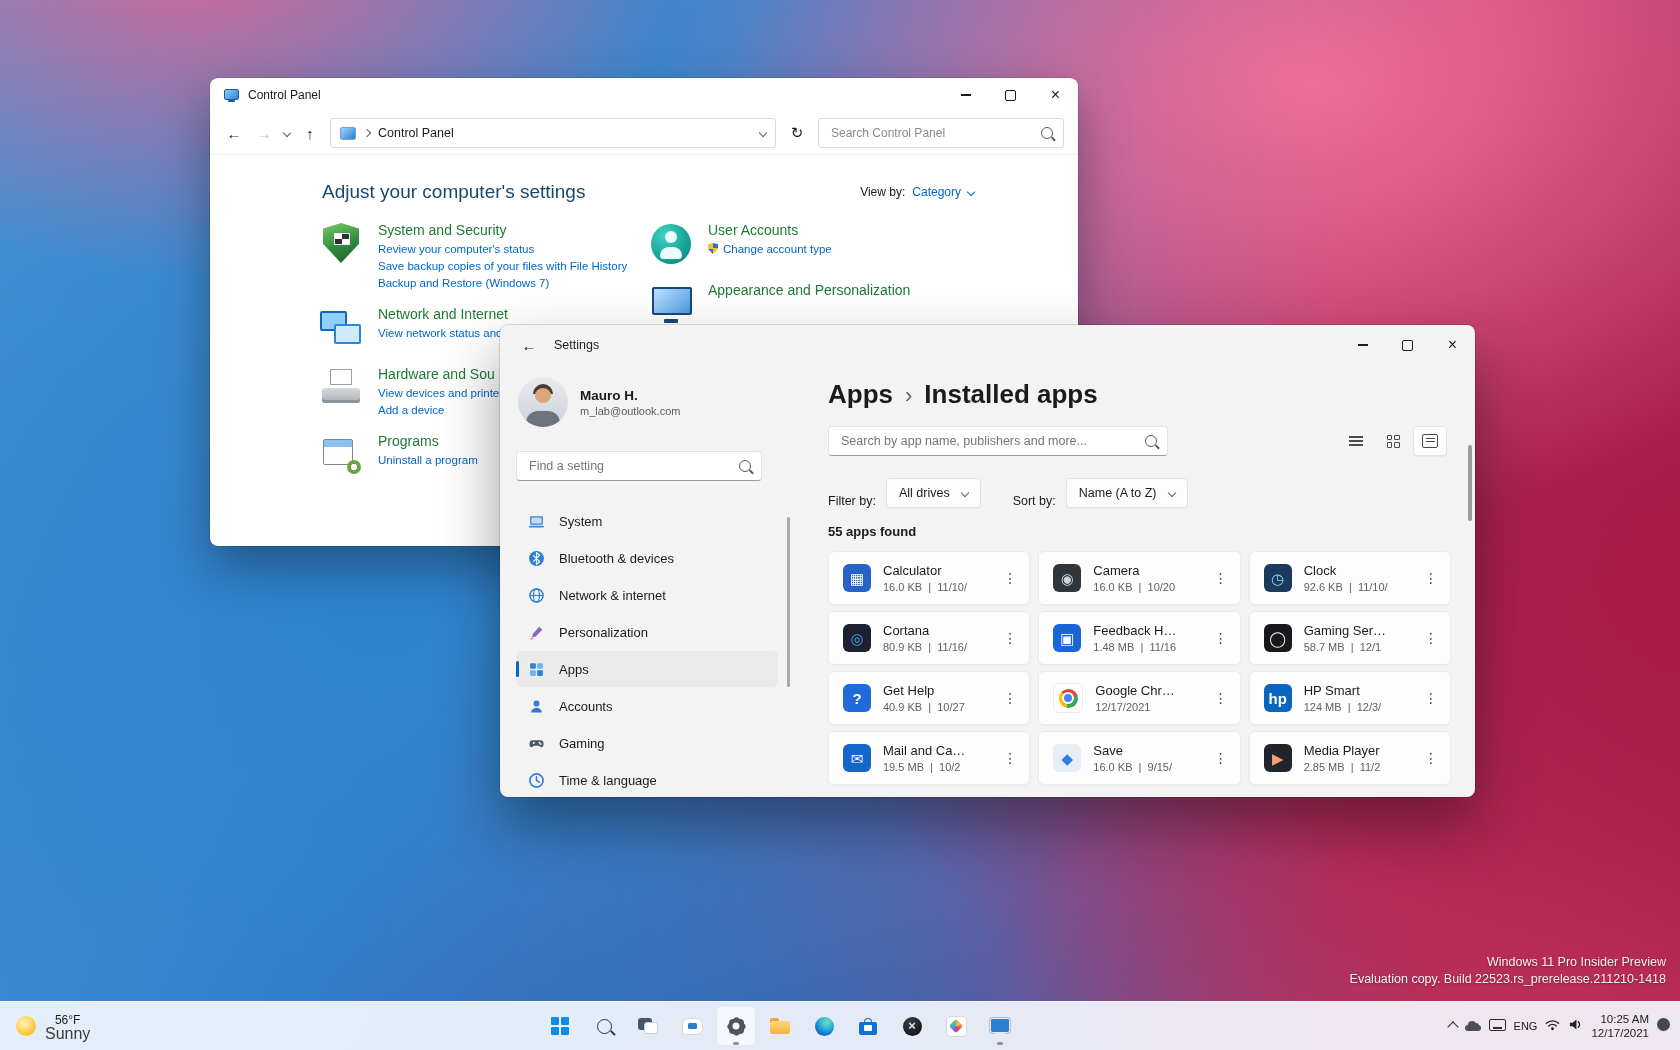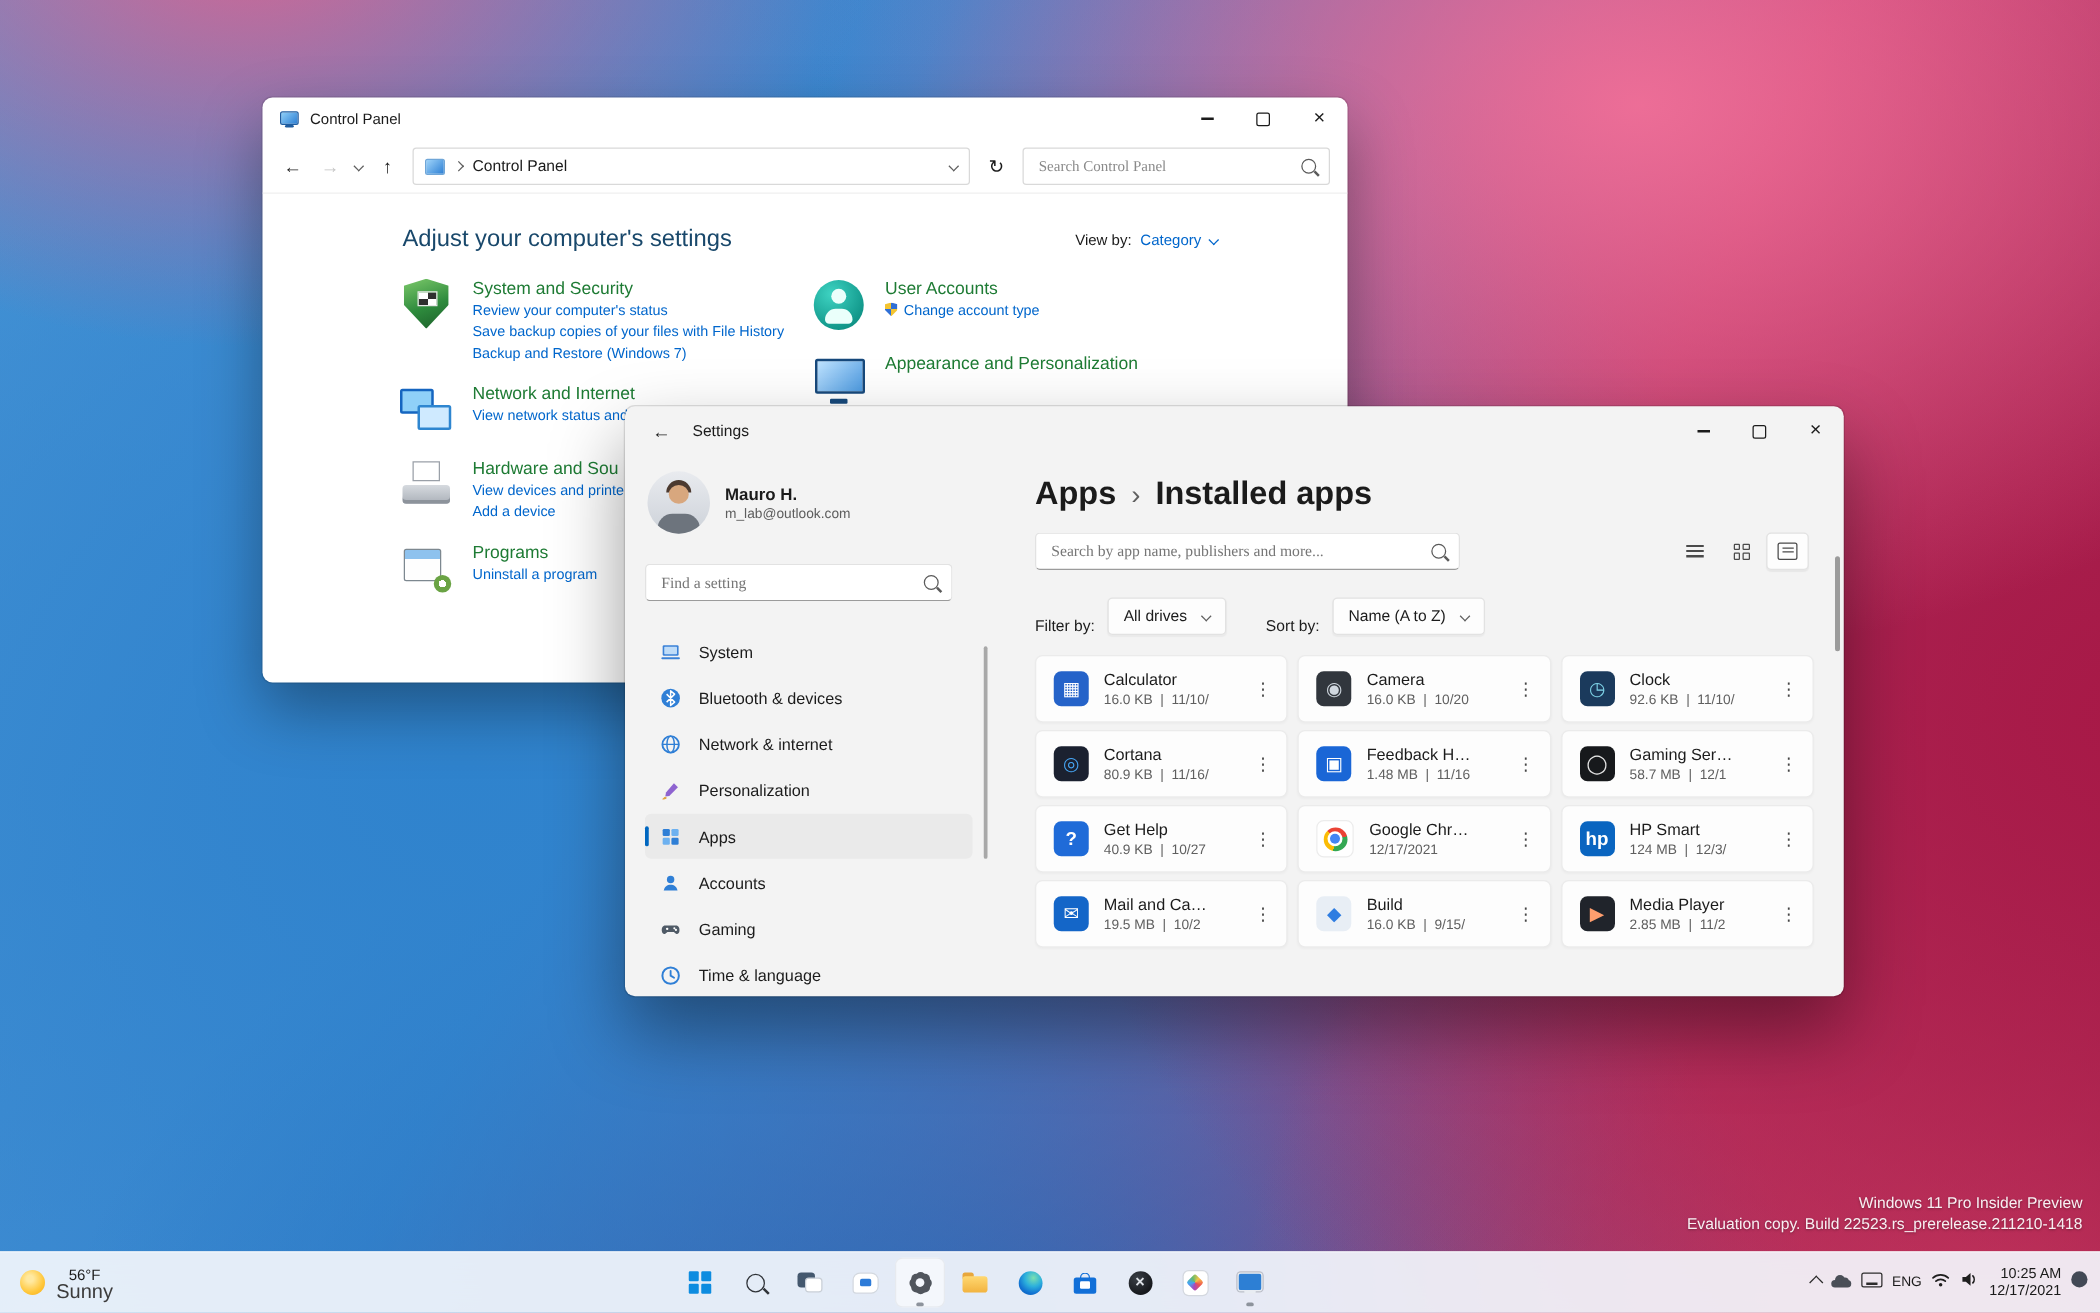--- a/index.html
+++ b/index.html
@@ -1,18 +1,18 @@
 <!DOCTYPE html>
 <html style="--accent: #0067c0; --link_blue: #0066cc; --cp_category_green: #1e7b34; --cp_heading: #19486b;"><head>
 <meta charset="utf-8">
 <style>
   html,body{margin:0;padding:0}
   body{width:1680px;height:1050px;overflow:hidden;font-family:"Liberation Sans","DejaVu Sans",sans-serif;-webkit-font-smoothing:antialiased}
   button{background:none;border:none;padding:0;margin:0;font:inherit;color:inherit;cursor:default}
-  input{font-family:Liberation Serif, serif}
+  input{font-family:Liberation Sans, sans-serif}
   a{text-decoration:none;cursor:default}
 
   
   .desktop{position:relative;width:1680px;height:1050px;overflow:hidden;
     background:
       radial-gradient(900px 600px at 12% -5%, rgba(236,94,135,.85), rgba(236,94,135,0) 55%),
       radial-gradient(1200px 800px at 78% 8%, rgba(244,114,154,.9), rgba(244,114,154,0) 55%),
       radial-gradient(1400px 1100px at 102% 55%, #a81947 0%, rgba(168,25,71,0) 62%),
       radial-gradient(1000px 900px at 95% 100%, rgba(214,69,107,.8), rgba(214,69,107,0) 60%),
       radial-gradient(1600px 1200px at 22% 58%, #2f83cd 0%, rgba(47,131,205,0) 65%),
@@ -440,20 +440,21 @@
           <button class="dd">
             <span>All drives</span>
             <span class="chev sm"></span>
           </button>
           <span class="flt-label sortlbl">Sort by:</span>
           <button class="dd">
             <span>Name (A to Z)</span>
             <span class="chev sm"></span>
           </button>
         </div>
+        <div class="st-count">55 apps found</div>
         <div class="st-grid" id="apps-grid">
             <div class="app-card">
               <span class="app-ico" style="background:#2563c9;color:#ffffff">▦</span>
               <span class="app-txt">
                 <span class="app-name">Calculator</span>
                 <span class="app-meta">16.0 KB  |  11/10/</span>
               </span>
               <button class="app-kebab">⋮</button>
             </div>
             <div class="app-card">
@@ -526,21 +527,21 @@
               <span class="app-ico" style="background:#1466c8;color:#ffffff">✉</span>
               <span class="app-txt">
                 <span class="app-name">Mail and Ca…</span>
                 <span class="app-meta">19.5 MB  |  10/2</span>
               </span>
               <button class="app-kebab">⋮</button>
             </div>
             <div class="app-card">
               <span class="app-ico" style="background:#e8eef5;color:#2f7de1">◆</span>
               <span class="app-txt">
-                <span class="app-name">Build</span>
+                <span class="app-name">Save</span>
                 <span class="app-meta">16.0 KB  |  9/15/</span>
               </span>
               <button class="app-kebab">⋮</button>
             </div>
             <div class="app-card">
               <span class="app-ico" style="background:#20242b;color:#ff9e6e">▶</span>
               <span class="app-txt">
                 <span class="app-name">Media Player</span>
                 <span class="app-meta">2.85 MB  |  11/2</span>
               </span>

